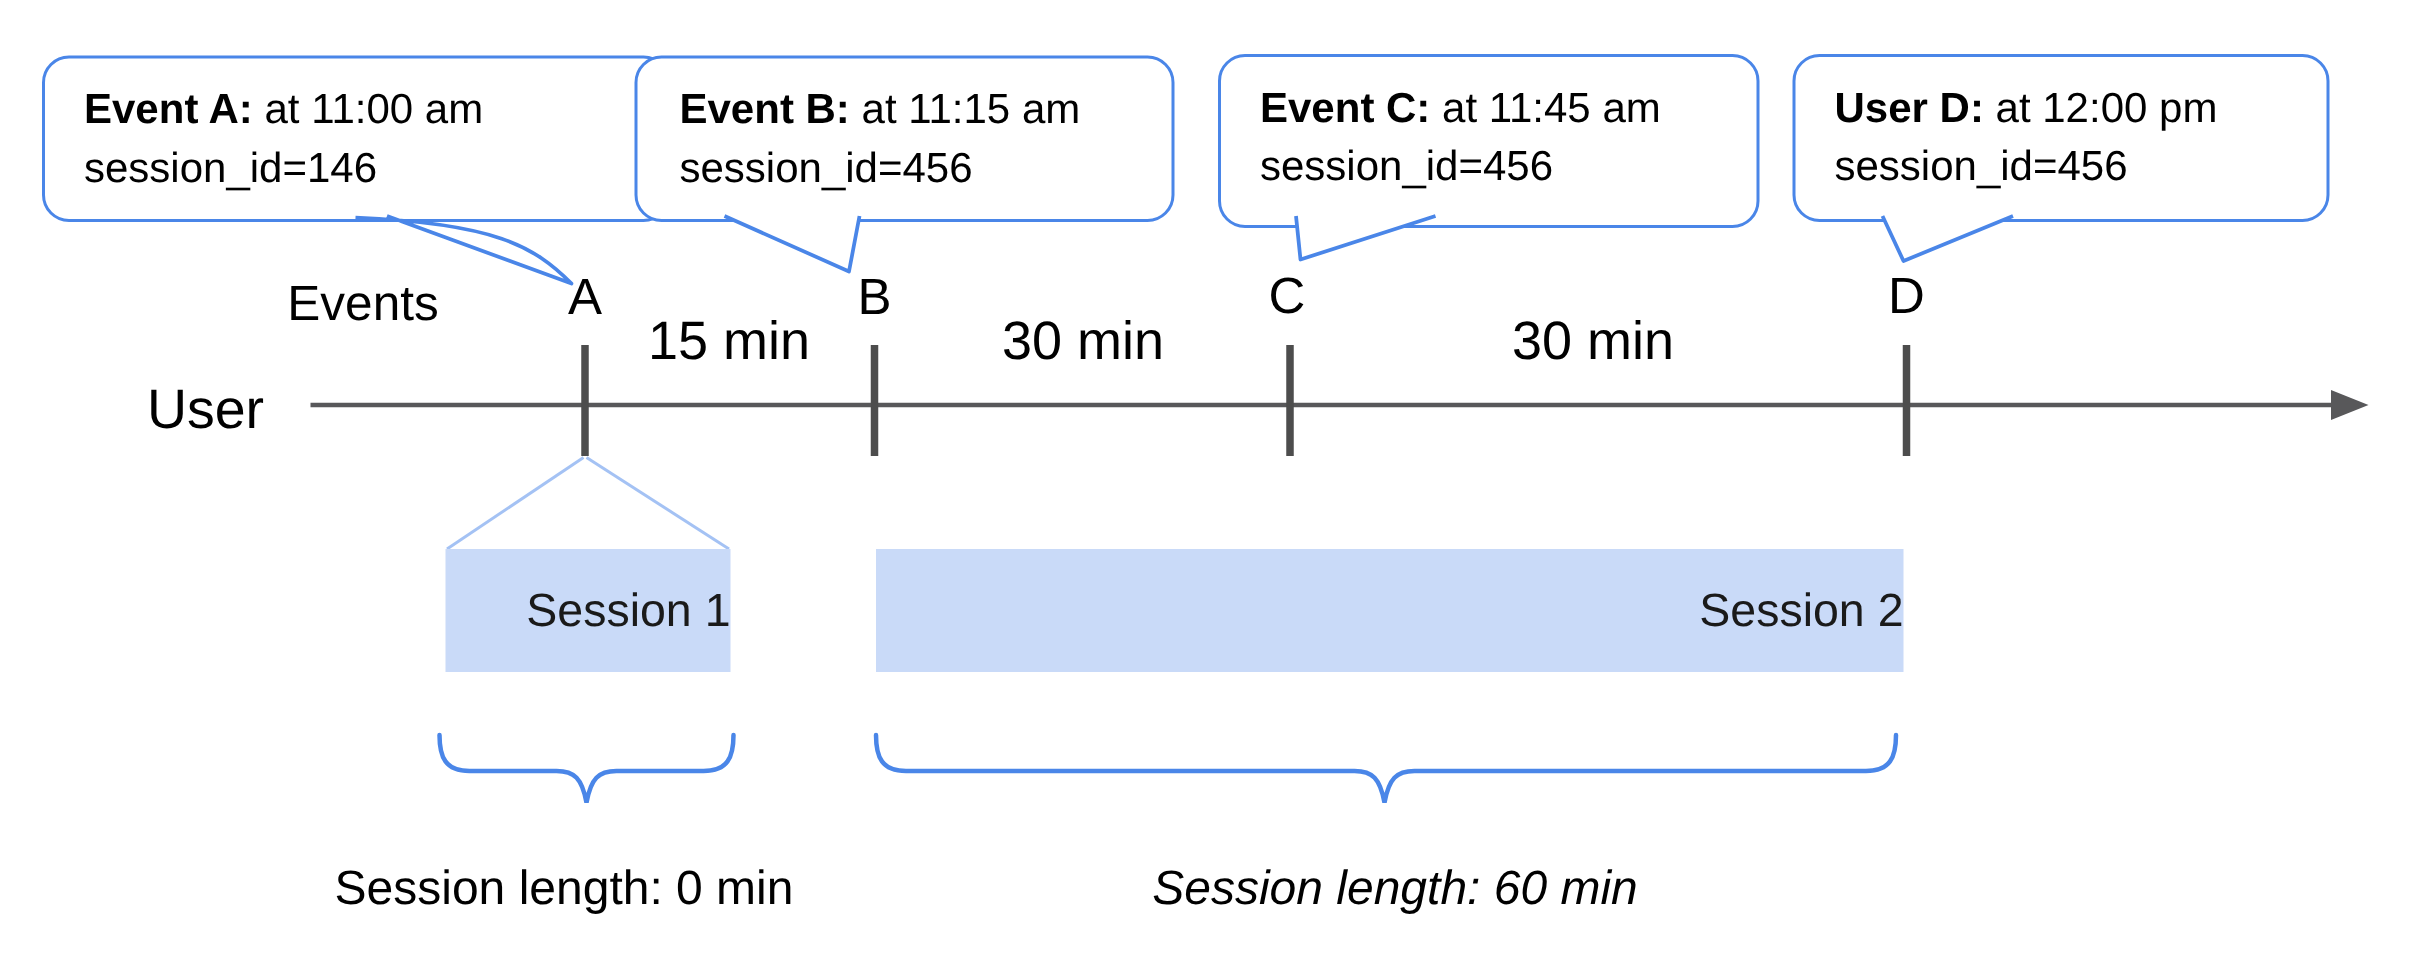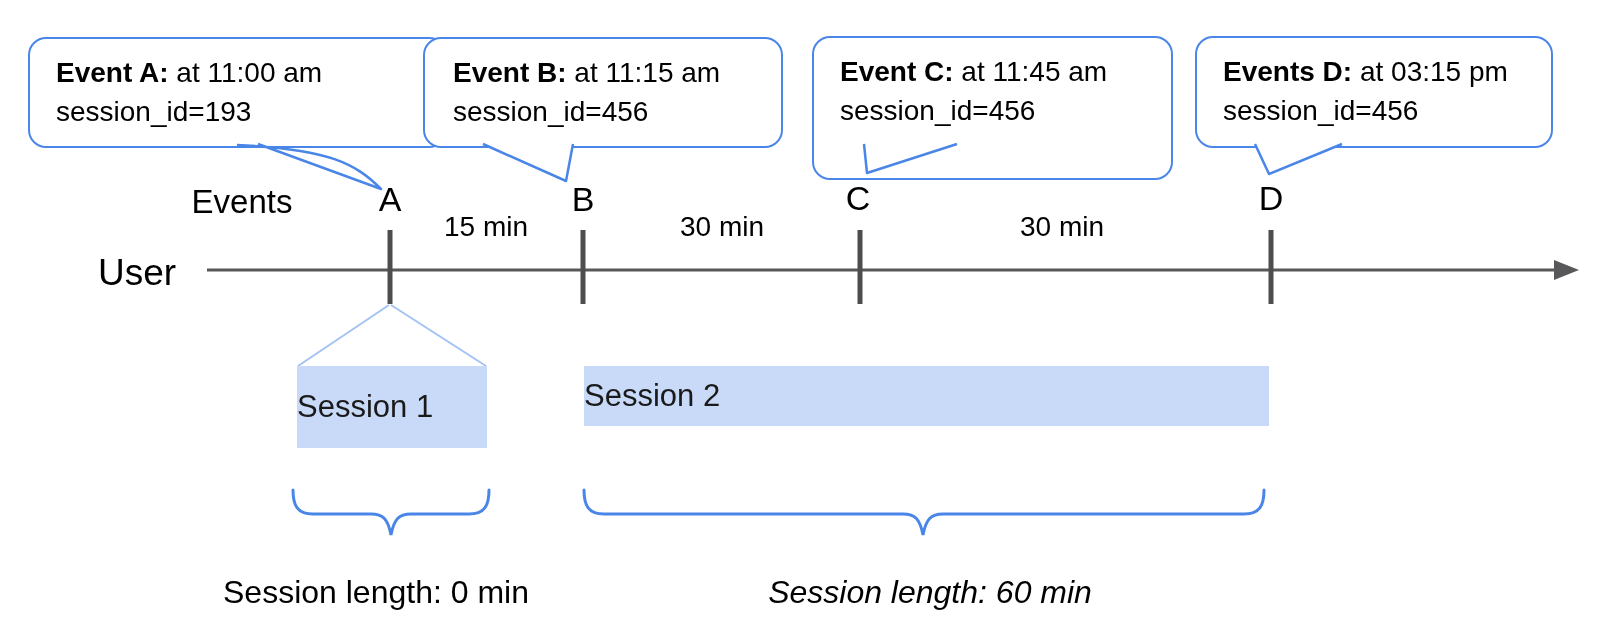--- a/index.html
+++ b/index.html
@@ -30,58 +30,58 @@
     border: 2.5px solid #4a86e8;
     border-radius: 18px;
     padding: 14px 10px 0 26px;
     font-size: 28px;
     line-height: 39px;
     white-space: nowrap;
   }
   .bubble .bold { font-weight: bold; }
   .bubble-a { left: 28px;  top: 37px; width: 419px; height: 111px; }
   .bubble-b { left: 423px; top: 37px; width: 360px; height: 111px; padding-left: 28px; }
-  .bubble-c { left: 812px; top: 36px; width: 361px; height: 144px; }
+  .bubble-c { left: 812px; top: 36px; width: 361px; height: 116px; }
   .bubble-d { left: 1195px;top: 36px; width: 358px; height: 112px; }
 
   
   .lbl {
     position: absolute;
     z-index: 4;
     transform: translate(-50%, -50%);
     white-space: nowrap;
   }
   .events-lbl  { left: 242px;  top: 202px; font-size: 33px; text-align: right; }
   .user-lbl    { left: 137px;  top: 273px; font-size: 37px; }
   .marker      { font-size: 34px; }
   .marker-a    { left: 390px;  top: 199px; }
   .marker-b    { left: 583px;  top: 199px; }
   .marker-c    { left: 858px;  top: 198px; }
   .marker-d    { left: 1271px; top: 198px; }
-  .interval    { font-size: 28px; }
+  .interval    { font-size: 36px; }
   .interval-1  { left: 486px;  top: 227px; }
   .interval-2  { left: 722px;  top: 227px; }
   .interval-3  { left: 1062px; top: 227px; }
   .length-lbl  { font-size: 32px; }
   .length-1    { left: 376px;  top: 592px; }
   .length-2    { left: 930px;  top: 592px; font-style: italic; }
 
   
   .session-bar {
     position: absolute;
     z-index: 2;
     background: #c9daf8;
     display: flex;
     align-items: center;
-    justify-content: flex-start;
+    justify-content: flex-end;
     font-size: 31px;
     color: #1a1a1a;
   }
   .session-1 { left: 297px; top: 366px; width: 190px; height: 82px; }
-  .session-2 { left: 584px; top: 366px; width: 685px; height: 60px; }
+  .session-2 { left: 584px; top: 366px; width: 685px; height: 82px; }
 </style>
 </head>
 <body>
 
 <div class="canvas">
 
   <svg class="layer base-layer" viewBox="0 0 1614 642" xmlns="http://www.w3.org/2000/svg">
 
     <line x1="207" y1="270" x2="1558" y2="270" stroke="#58585a" stroke-width="3"></line>
     <polygon points="1554,260 1579,270 1554,280" fill="#58585a"></polygon>
@@ -95,32 +95,32 @@
     <line x1="391" y1="305" x2="486" y2="366" stroke="#a4c2f4" stroke-width="2"></line>
 
     <path d="M293,490 C293,505 297,514 313,514 L371,514 C383,514 388,519 391,535
              C394,519 399,514 411,514 L469,514 C485,514 489,505 489,490" fill="none" stroke="#4a86e8" stroke-width="3" stroke-linecap="round"></path>
     <path d="M584,490 C584,505 588,514 604,514 L903,514 C915,514 920,519 923,535
              C926,519 931,514 943,514 L1244,514 C1260,514 1264,505 1264,490" fill="none" stroke="#4a86e8" stroke-width="3" stroke-linecap="round"></path>
   </svg>
 
   <div class="bubble bubble-a">
     <div><span class="bold">Event A:</span><span> at 11:00 am</span></div>
-    <div>session_id=193</div>
+    <div>session_id=146</div>
   </div>
   <div class="bubble bubble-b">
     <div><span class="bold">Event B:</span><span> at 11:15 am</span></div>
     <div>session_id=456</div>
   </div>
   <div class="bubble bubble-c">
     <div><span class="bold">Event C:</span><span> at 11:45 am</span></div>
     <div>session_id=456</div>
   </div>
   <div class="bubble bubble-d">
-    <div><span class="bold">Events D:</span><span> at 03:15 pm</span></div>
+    <div><span class="bold">User D:</span><span> at 12:00 pm</span></div>
     <div>session_id=456</div>
   </div>
 
   <svg class="layer tail-layer" viewBox="0 0 1614 642" xmlns="http://www.w3.org/2000/svg">
     <path d="M258,144 L381,189 C356,164 330,149 237,145" fill="#ffffff" stroke="#4a86e8" stroke-width="2.5" stroke-linejoin="round"></path>
     <path d="M483,144 L566,181 L573,144" fill="#ffffff" stroke="#4a86e8" stroke-width="2.5" stroke-linejoin="round"></path>
     <path d="M864,144 L867,173 L957,144" fill="#ffffff" stroke="#4a86e8" stroke-width="2.5" stroke-linejoin="round"></path>
     <path d="M1255,144 L1269,174 L1342,144" fill="#ffffff" stroke="#4a86e8" stroke-width="2.5" stroke-linejoin="round"></path>
   </svg>
 

